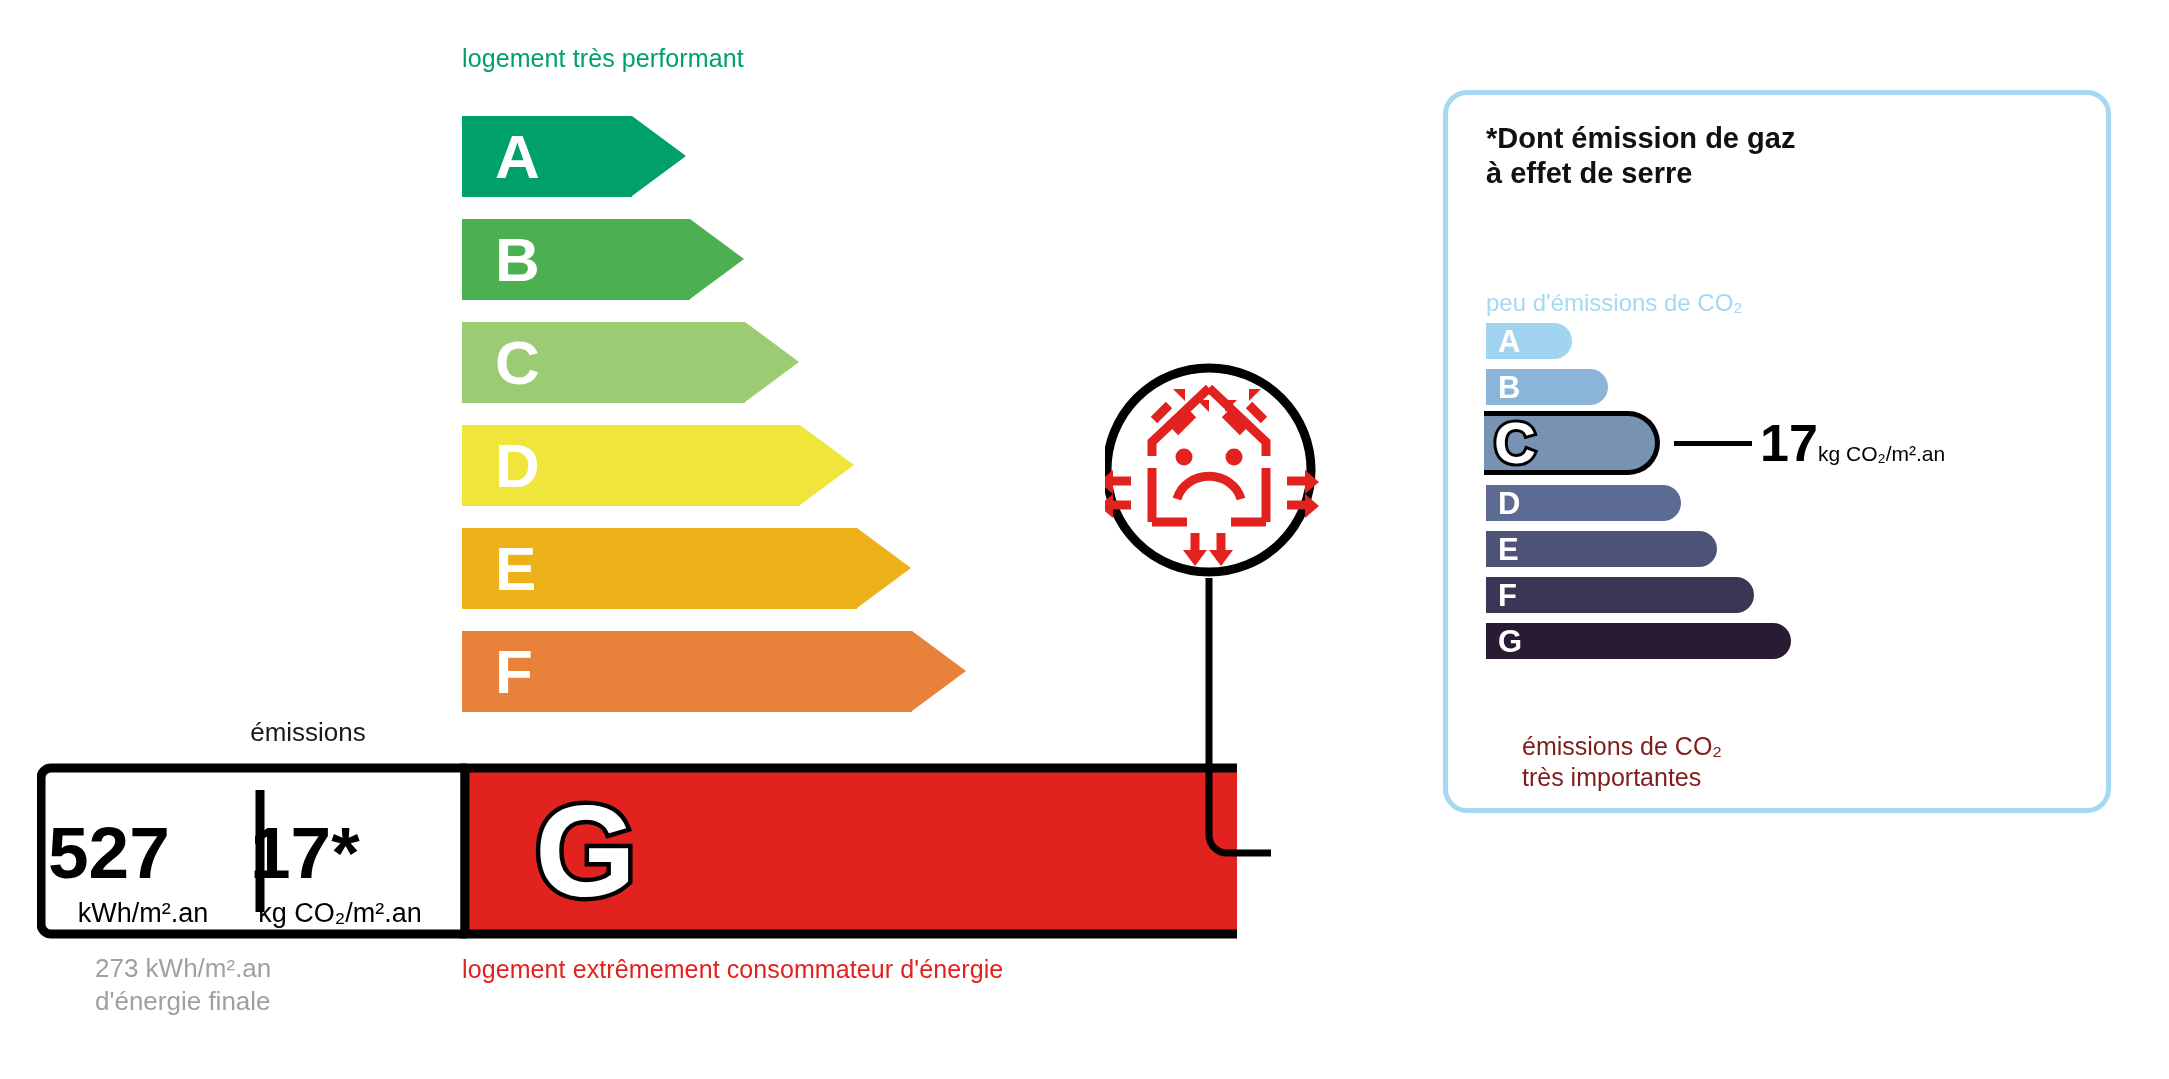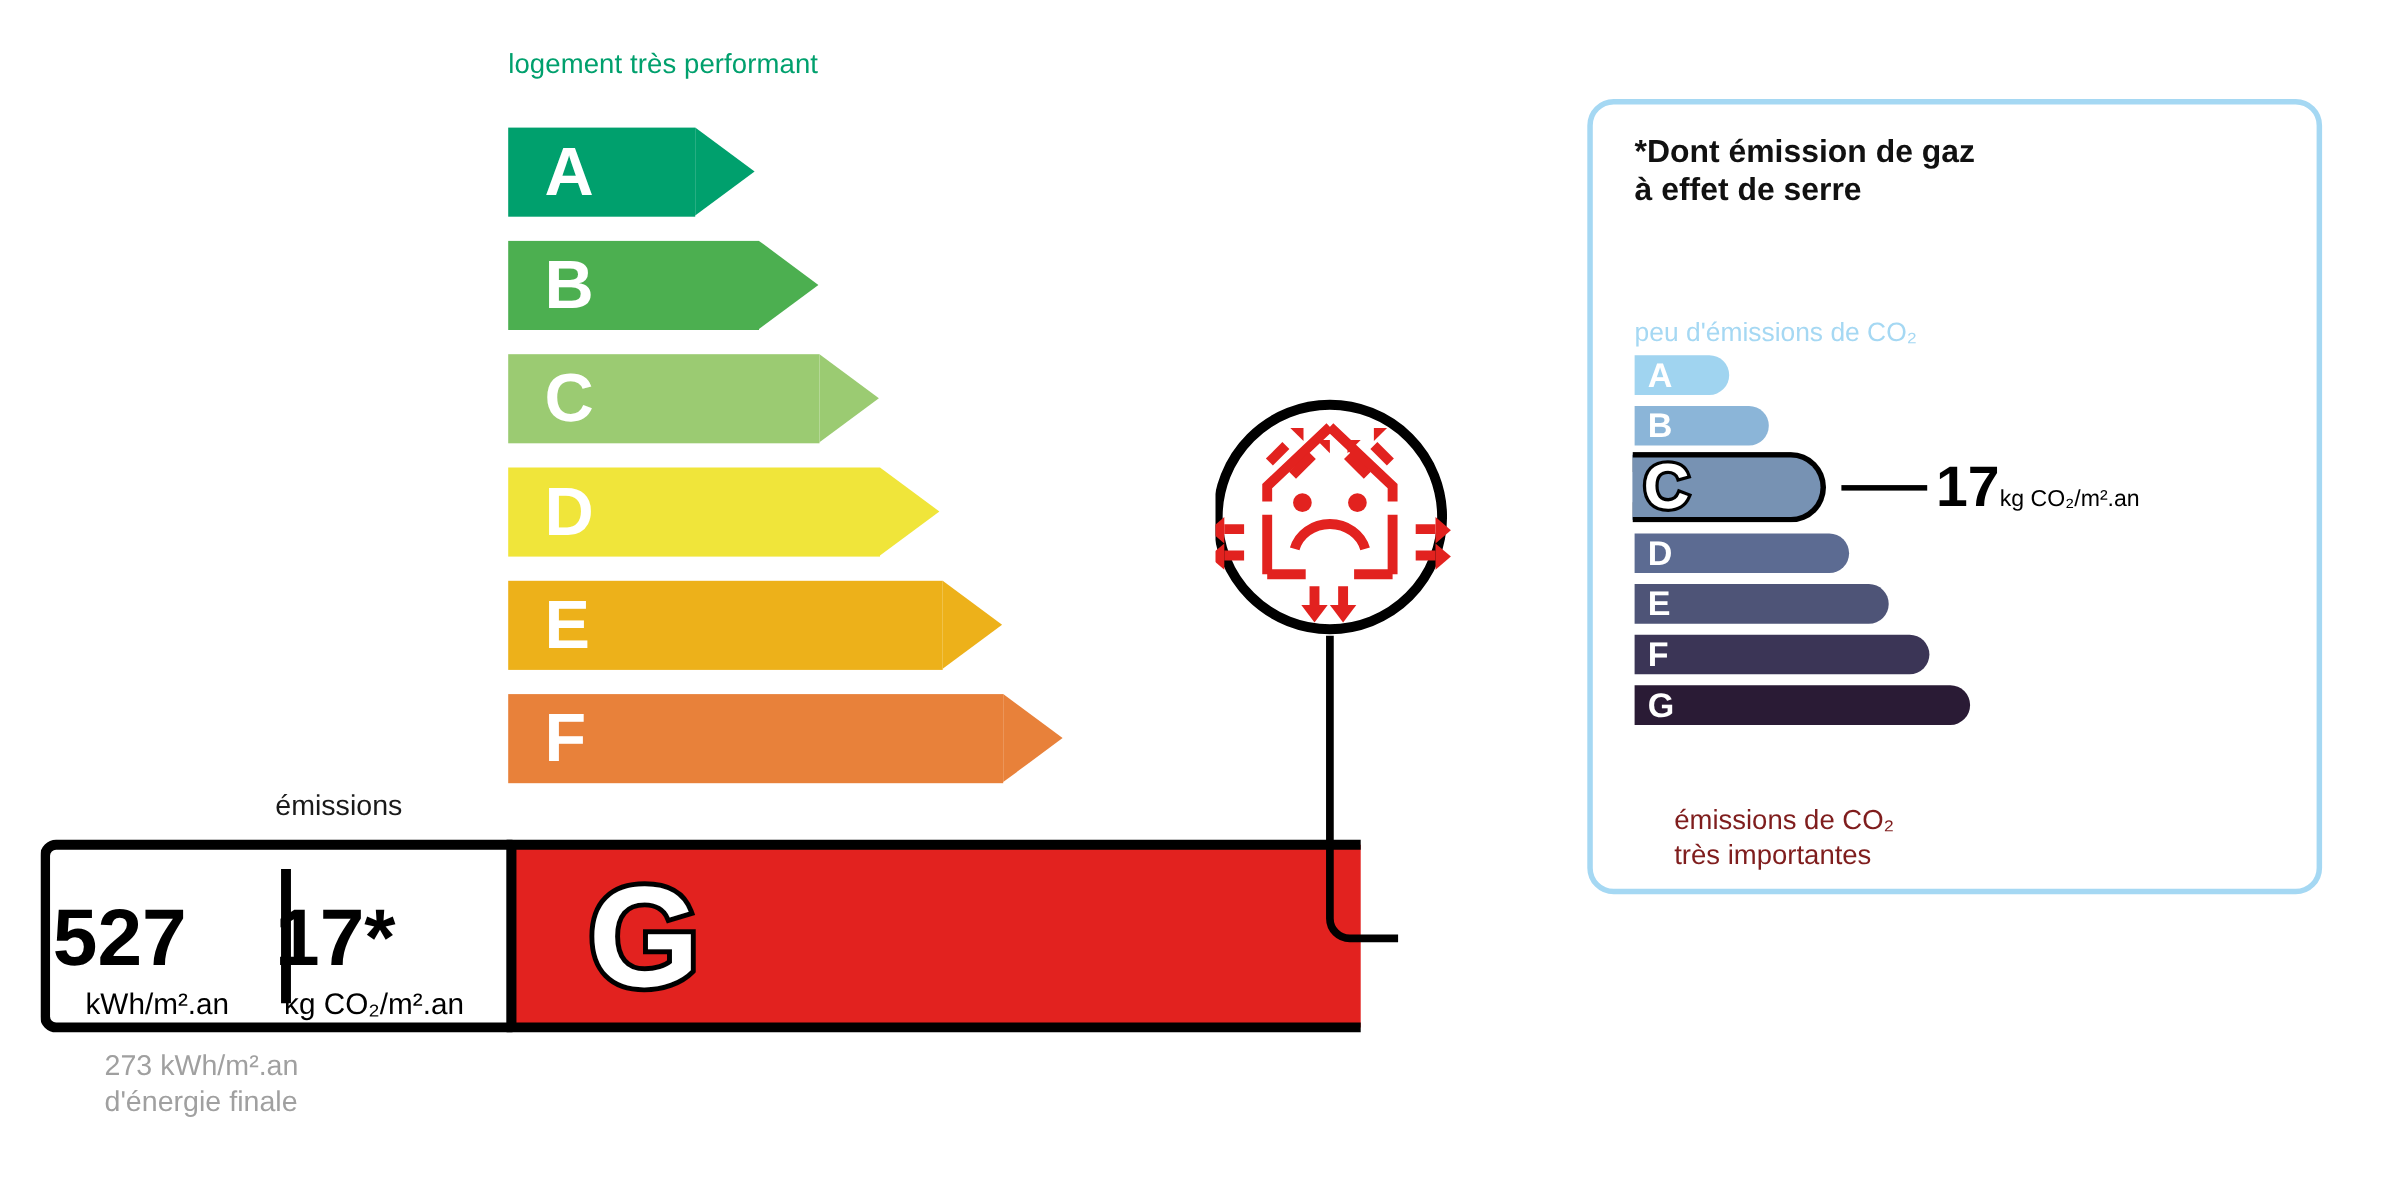--- a/index.html
+++ b/index.html
@@ -339,20 +339,21 @@
     <div class="val-unit" style="left:48px; top:900px; width:190px;">kWh/m².an</div>
 
     <div class="val-num" style="left:250px; top:816px; width:180px;">17*</div>
     <div class="val-unit" style="left:245px; top:900px; width:190px;">kg CO₂/m².an</div>
 
     <div class="finale">
       <div>273 kWh/m².an</div>
       <div>d'énergie finale</div>
     </div>
 
+    <div class="caption-bottom">logement extrêmement consommateur d'énergie</div>
   </div>
 
   <div class="abs" style="left:1105px; top:350px; width:260px; height:520px;">
     <svg width="260" height="520" viewBox="0 0 260 520">
 
       <path d="M 104,228 V 485 a 18,18 0 0 0 18,18 H 166" fill="none" stroke="#000000" stroke-width="7"></path>
 
       <circle cx="104" cy="120" r="102" fill="#ffffff" stroke="#000000" stroke-width="9"></circle>
 
       <g stroke="#e2221f" fill="#e2221f">

